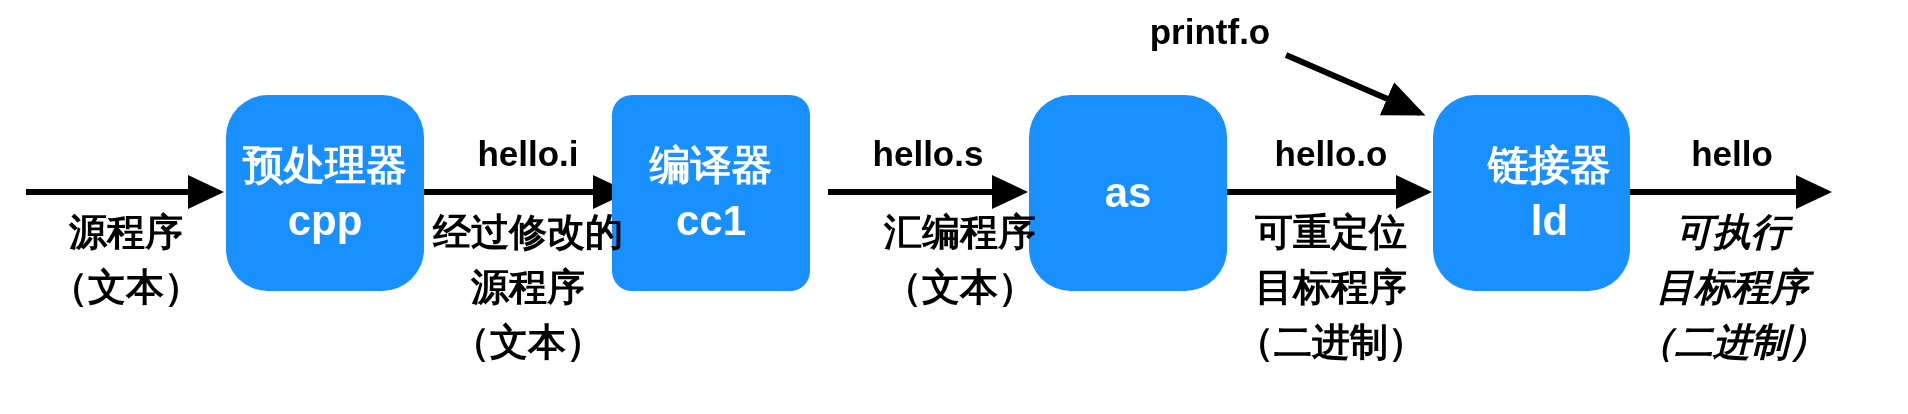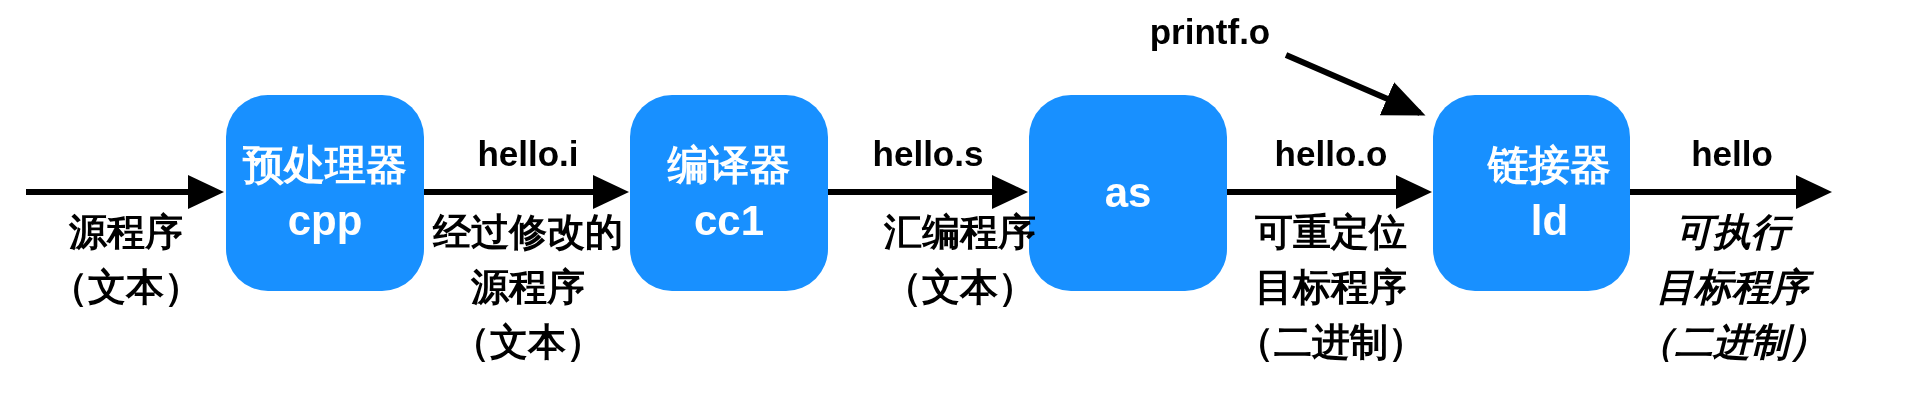--- a/index.html
+++ b/index.html
@@ -107,21 +107,21 @@
   <div class="arrow" style="left:26px;   width:163px;"></div>
   <div class="arrow" style="left:424px;  width:170px;"></div>
   <div class="arrow" style="left:828px;  width:165px;"></div>
   <div class="arrow" style="left:1227px; width:170px;"></div>
   <div class="arrow" style="left:1629px; width:168px;"></div>
 
   <div class="stage" style="left:226px;  width:198px;">
     <div class="stage-name">预处理器</div>
     <div class="stage-tool">cpp</div>
   </div>
-  <div class="stage" style="left:630px;  width:198px;">
+  <div class="stage" style="left:612px;  width:198px;border-radius:20px;">
     <div class="stage-name">编译器</div>
     <div class="stage-tool">cc1</div>
   </div>
   <div class="stage" style="left:1029px; width:198px;">
     <div class="stage-tool">as</div>
   </div>
   <div class="stage" style="left:1433px; width:197px;padding-left:36px;">
     <div class="stage-name">链接器</div>
     <div class="stage-tool">ld</div>
   </div>

